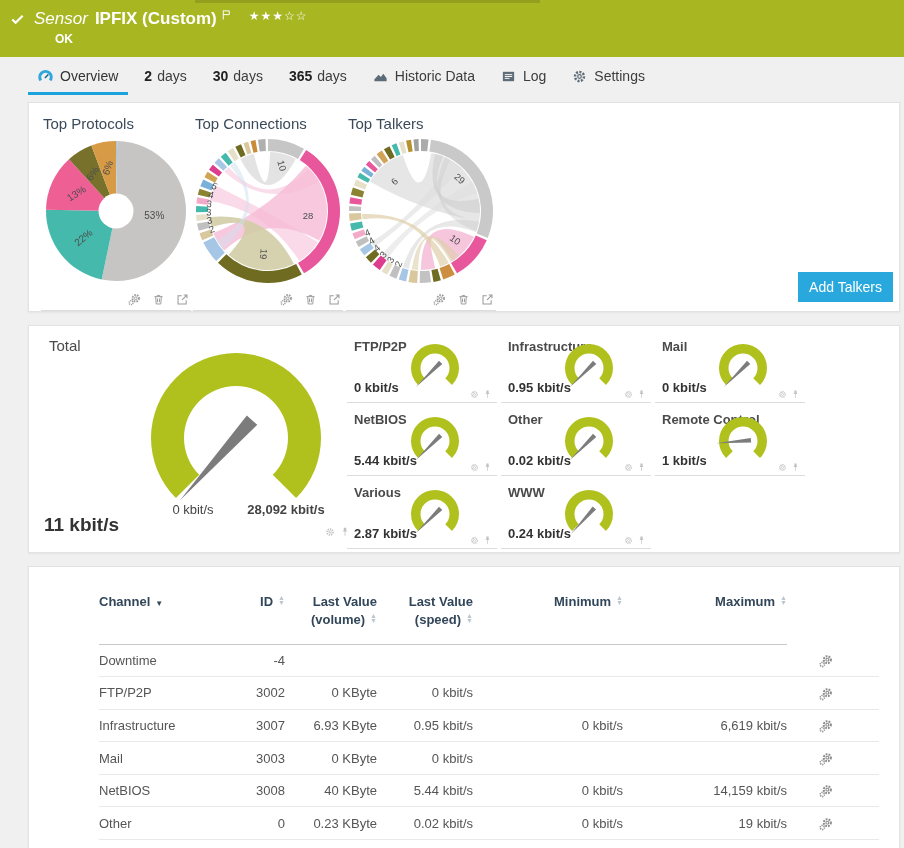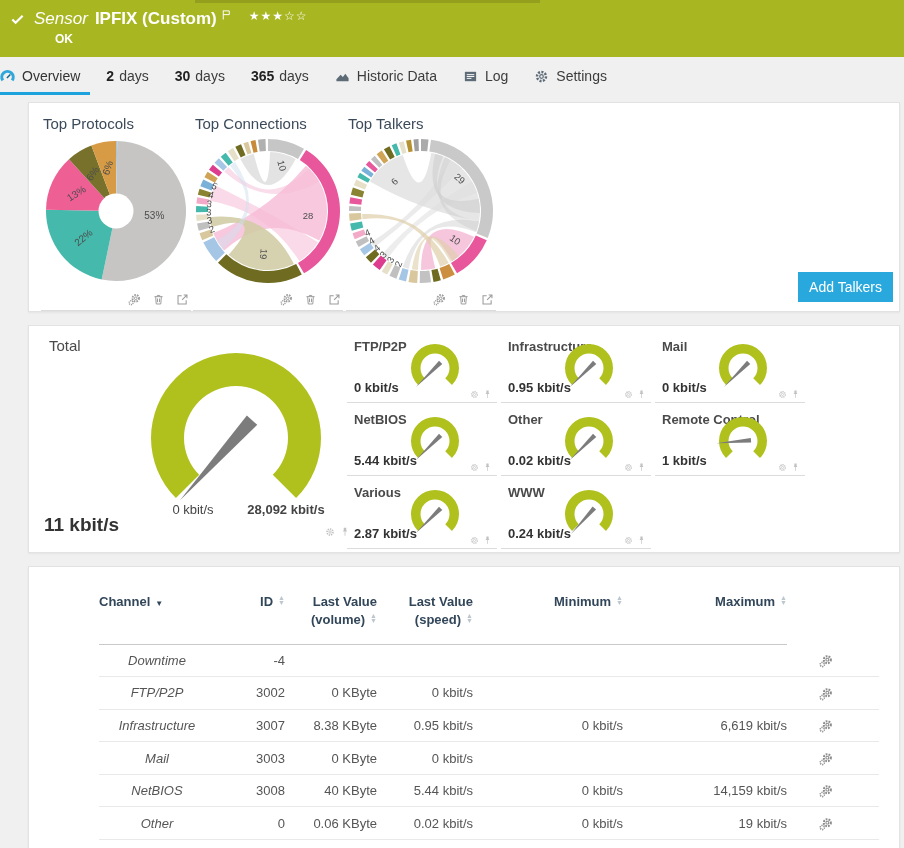--- a/index.html
+++ b/index.html
@@ -9,21 +9,21 @@
   .sensor-header{position:relative;height:57px;background:#a8b622;color:#fff;}
   .top-strip{position:absolute;top:0;left:195px;width:345px;height:3px;background:rgba(0,0,0,.12);}
   .header-row{display:flex;align-items:center;padding:9px 0 0 10px;}
   .check{width:15px;height:15px;}
   .sensor-word{font-style:italic;font-size:17px;margin:0 7px 0 9px;}
   .sensor-name{font-weight:bold;font-size:17px;}
   .flag{width:12px;height:12px;margin:-8px 0 0 4px;}
   .stars{margin:-6px 0 0 16px;font-size:12px;letter-spacing:1px;}
   .status{padding-left:55px;font-weight:bold;font-size:12px;margin-top:3px;}
   
-  .tab-bar{display:flex;align-items:center;height:38px;gap:26px;
+  .tab-bar{display:flex;align-items:center;height:38px;padding-left:38px;gap:26px;
            font-size:14px;color:#3c3c3c;}
   .tab{display:flex;align-items:center;gap:7px;height:100%;position:relative;cursor:pointer;white-space:nowrap;}
   .tab b{font-weight:bold;color:#222;margin-right:-2px;}
   .tab .ticon{width:15px;height:15px;color:#5d6b77;}
   .tab.active{color:#333;}
   .tab.active::after{content:"";position:absolute;left:-10px;right:-10px;bottom:0;height:3px;background:#1ca3dd;}
   
   .panel{position:relative;margin:0 4px 13px 28px;background:#fff;
          border:1px solid #e2e2e2;box-shadow:0 1px 2px rgba(0,0,0,.05);padding-left:40px;}
   #panel-toplists{height:208px;margin-top:7px;}
@@ -56,21 +56,21 @@
   .gc-value{position:absolute;bottom:7px;left:7px;font-size:13px;font-weight:bold;color:#333;}
   .gc-icons{position:absolute;bottom:3px;right:5px;display:flex;gap:4px;color:#c2c2c2;}
   .gc-icons svg{width:9px;height:9px;cursor:pointer;}
   
   .channel-table{border-collapse:collapse;font-size:13px;color:#555;margin:14px 20px 0 30px;
                  width:calc(100% - 50px);}
   .channel-table th{color:#32465a;font-weight:bold;text-align:right;vertical-align:top;
                     padding:12px 0 16px;border-bottom:1px solid #c9c9c9;line-height:1.35;cursor:pointer;}
   .channel-table th.col-channel{text-align:left;}
   .channel-table td{padding:8px 0;border-bottom:1px solid #e9e9e9;text-align:right;}
-  .channel-table td.col-channel{text-align:center;font-style:italic;}
+  .channel-table td.col-channel{text-align:left;}
   .channel-table td.col-action{padding-right:46px;color:#8c8c8c;}
   .channel-table td.col-action svg{width:14px;height:14px;cursor:pointer;vertical-align:middle;}
   .sort{display:inline-flex;flex-direction:column;font-size:7px;line-height:5px;color:#bcc6cf;
         margin-left:5px;vertical-align:top;padding-top:2px;}
   .caret{font-size:8px;color:#32465a;margin-left:5px;}
   .hidden-defs{position:absolute;width:0;height:0;overflow:hidden;}
 </style>
 </head>
 <body>
 
@@ -514,21 +514,21 @@
           <td>0 kbit/s</td>
           <td></td>
           <td></td>
           <td class="col-action"><svg viewBox="0 0 16 16" width="14" height="14">
               <use href="#i-gearwrench"></use>
             </svg></td>
         </tr>
         <tr>
           <td class="col-channel">Infrastructure</td>
           <td>3007</td>
-          <td>8.38 KByte</td>
+          <td>6.93 KByte</td>
           <td>0.95 kbit/s</td>
           <td>0 kbit/s</td>
           <td>6,619 kbit/s</td>
           <td class="col-action"><svg viewBox="0 0 16 16" width="14" height="14">
               <use href="#i-gearwrench"></use>
             </svg></td>
         </tr>
         <tr>
           <td class="col-channel">Mail</td>
           <td>3003</td>
@@ -547,21 +547,21 @@
           <td>5.44 kbit/s</td>
           <td>0 kbit/s</td>
           <td>14,159 kbit/s</td>
           <td class="col-action"><svg viewBox="0 0 16 16" width="14" height="14">
               <use href="#i-gearwrench"></use>
             </svg></td>
         </tr>
         <tr>
           <td class="col-channel">Other</td>
           <td>0</td>
-          <td>0.06 KByte</td>
+          <td>0.23 KByte</td>
           <td>0.02 kbit/s</td>
           <td>0 kbit/s</td>
           <td>19 kbit/s</td>
           <td class="col-action"><svg viewBox="0 0 16 16" width="14" height="14">
               <use href="#i-gearwrench"></use>
             </svg></td>
         </tr>
       </tbody>
   </table>
 </section>

